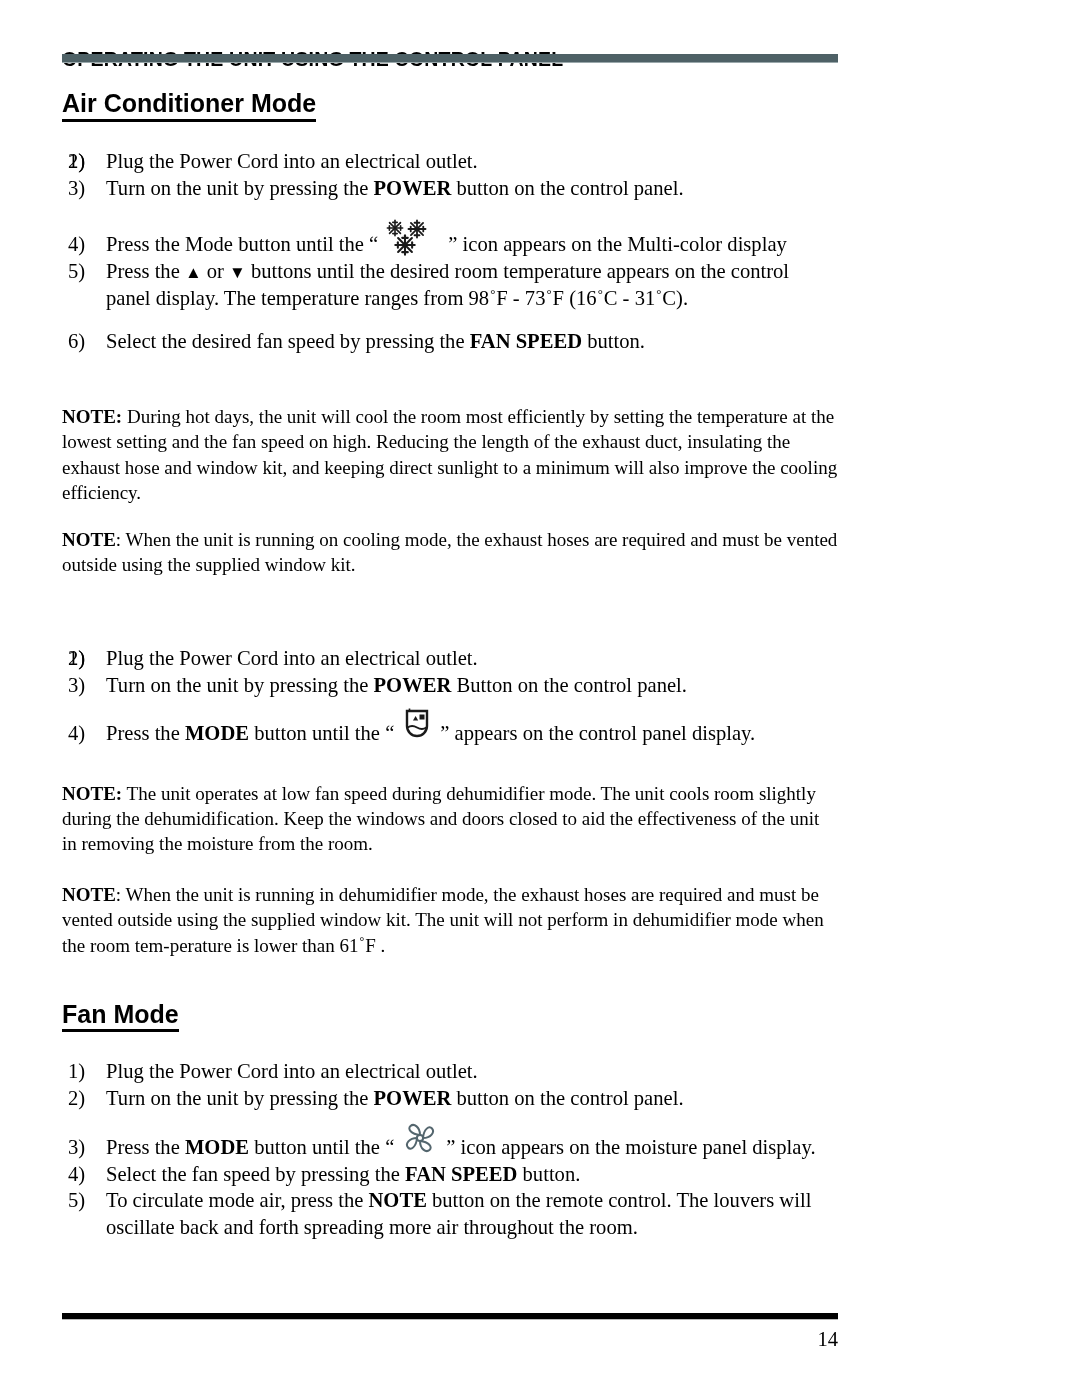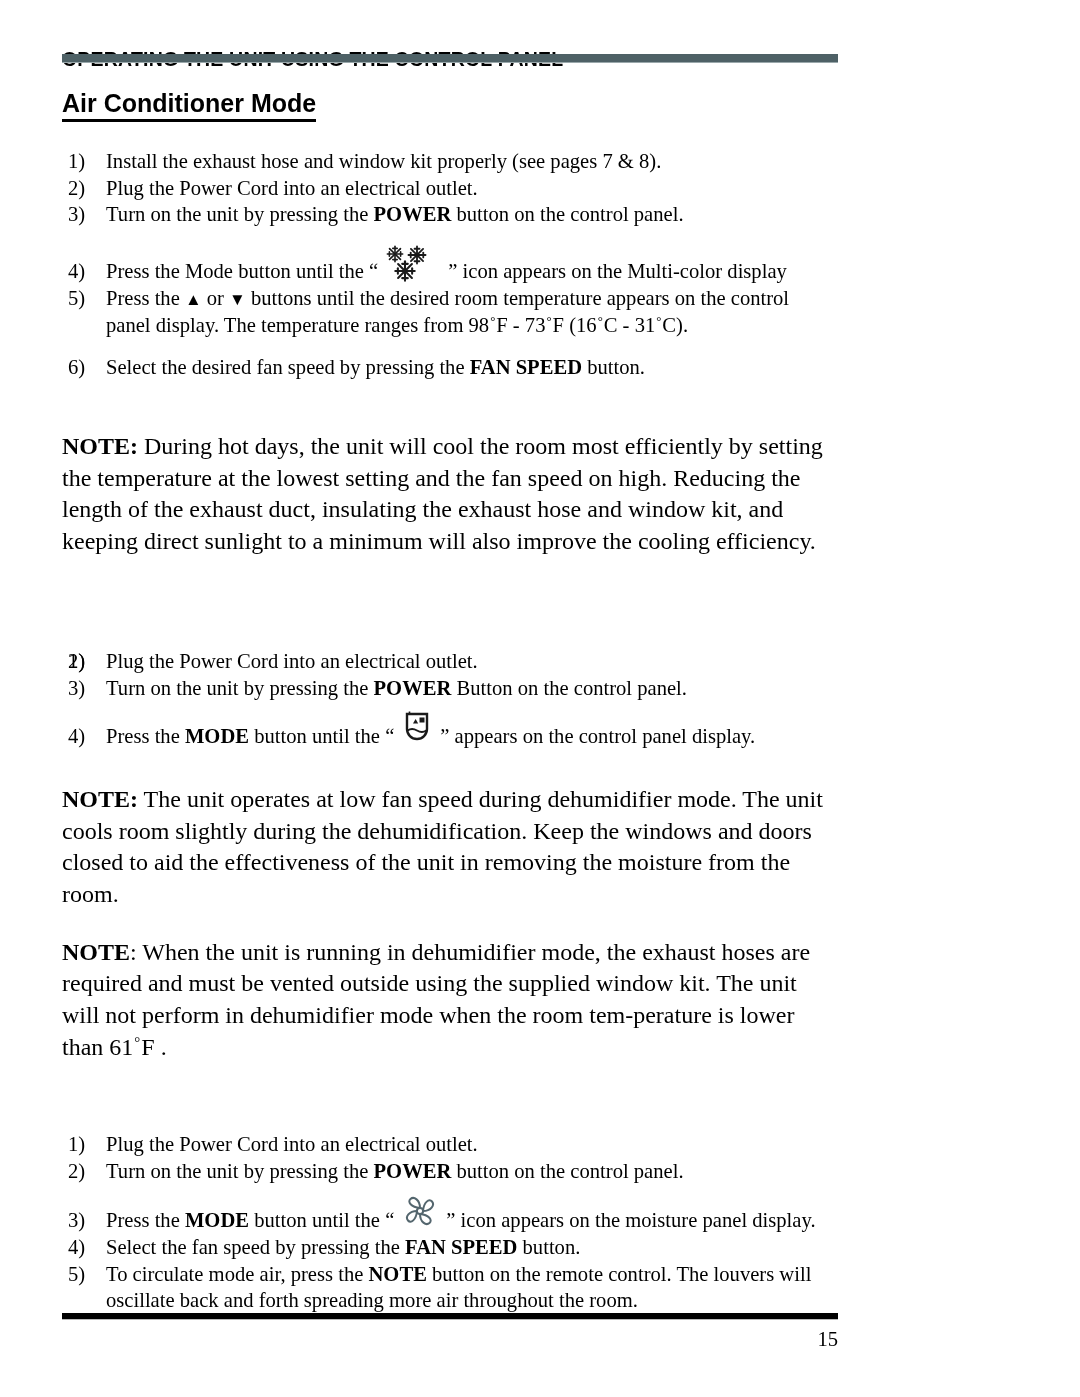--- a/index.html
+++ b/index.html
@@ -70,21 +70,21 @@
   ol.steps li .num {
     position: absolute;
     left: 6px;
     top: 0;
     width: 36px;
   }
   b, .b { font-weight: bold; }
 
   
   p.note {
-    font-size: 24px;
+    font-size: 19px;
     line-height: 1.32;
     margin: 0;
     text-align: left;
   }
   .sp-18 { height: 18px; }
   .sp-22 { height: 22px; }
   .sp-26 { height: 26px; }
   .sp-34 { height: 34px; }
   .sp-42 { height: 42px; }
   .sp-50 { height: 50px; }
@@ -152,21 +152,20 @@
 
   <div class="heading-wrap">
     <h2 class="mode-heading">Air Conditioner Mode</h2>
   </div>
 
   <div class="sp-26"></div>
 
   <ol class="steps">
     <li>
       <span class="num">1)</span>
-      <span>Install the exhaust hose and window kit properly (see pages 7 &amp; 8).</span>
     </li>
     <li>
       <span class="num">2)</span>
       <span>Plug the Power Cord into an electrical outlet.</span>
     </li>
     <li>
       <span class="num">3)</span>
       <span>Turn on the unit by pressing the </span><b>POWER</b><span> button on the control panel.</span>
     </li>
 
@@ -225,20 +224,23 @@
   </ol>
 
   <div class="sp-50"></div>
 
   <p class="note">
     <b>NOTE:</b><span> During hot days, the unit will cool the room most efficiently by setting the temperature at the lowest setting and the fan speed on high. Reducing the length of the exhaust duct, insulating the exhaust hose and window kit, and keeping direct sunlight to a minimum will also improve the cooling efficiency.</span>
   </p>
 
   <div class="sp-22"></div>
 
+  <p class="note">
+    <b>NOTE</b><span>: When the unit is running on cooling mode, the exhaust hoses are required and must be vented outside using the supplied window kit.</span>
+  </p>
 
   <div class="sp-42"></div>
 
 
   <div class="sp-26"></div>
 
   <ol class="steps">
     <li>
       <span class="num">1)</span>
     </li>
@@ -271,20 +273,23 @@
   </p>
 
   <div class="sp-26"></div>
 
   <p class="note">
     <b>NOTE</b><span>: When the unit is running in dehumidifier mode, the exhaust hoses are required and must be vented outside using the supplied window kit.  The unit will not perform in dehumidifier mode when the room tem-perature is lower than 61</span><span class="deg">°</span><span>F .</span>
   </p>
 
   <div class="sp-42"></div>
 
+  <div class="heading-wrap">
+    <h2 class="mode-heading">Fan Mode</h2>
+  </div>
 
   <div class="sp-26"></div>
 
   <ol class="steps">
     <li>
       <span class="num">1)</span>
       <span>Plug the Power Cord into an electrical outlet.</span>
     </li>
     <li>
       <span class="num">2)</span>
@@ -308,15 +313,15 @@
       <span class="num">4)</span>
       <span>Select the fan speed by pressing the </span><b>FAN SPEED</b><span> button.</span>
     </li>
     <li>
       <span class="num">5)</span>
       <span>To circulate mode air, press the </span><b>NOTE</b><span> button on the remote control. The louvers will oscillate back and forth spreading more air throughout the room.</span>
     </li>
   </ol>
 
   <div class="footer-rule"></div>
-  <div class="page-number">15</div>
+  <div class="page-number">14</div>
 
 </div>
 
 </body></html>

